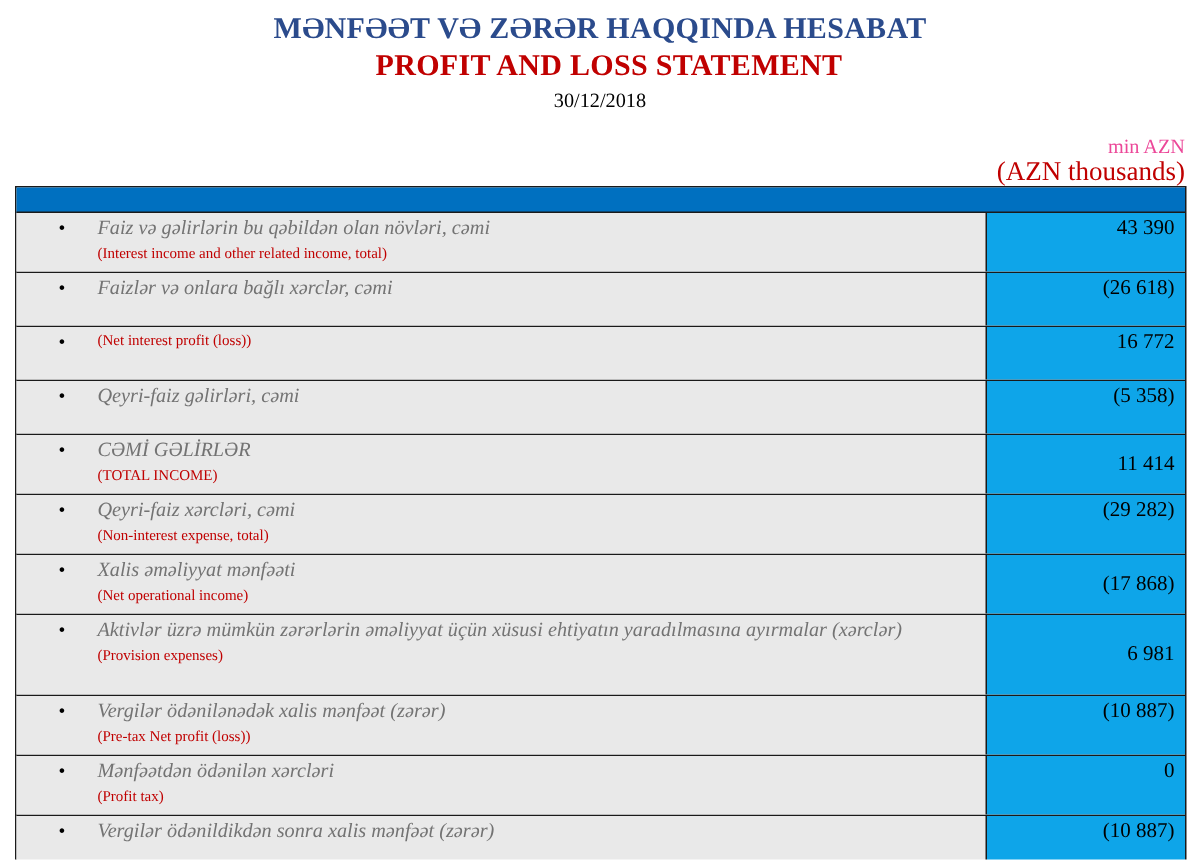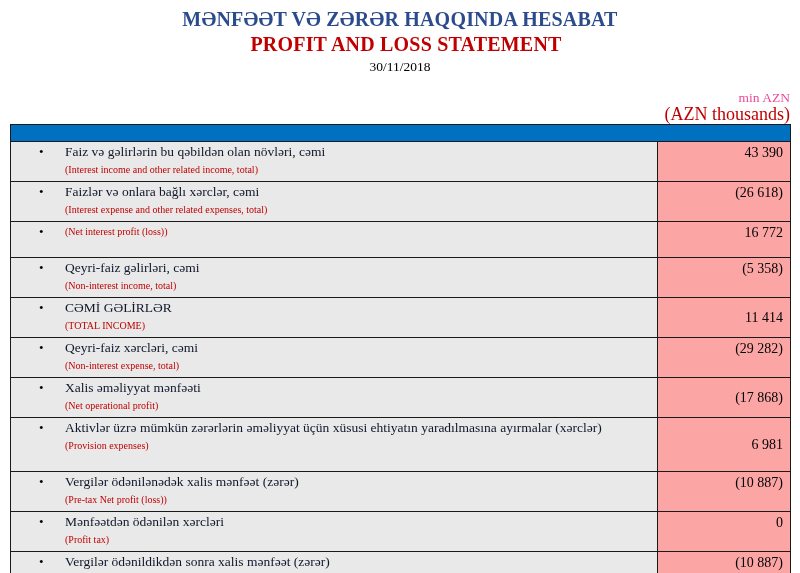--- a/index.html
+++ b/index.html
@@ -57,41 +57,41 @@
     background:var(--row-gray);
     border-right:1.5px solid var(--border-dark);
     display:flex;align-items:flex-start;
     padding:1px 8px 2px 0;
   }
   .bullet{
     flex:0 0 auto;width:26px;margin-left:28px;
     font-size:13px;line-height:18px;color:#000;text-align:left;
   }
   .texts{flex:1 1 auto;}
-  .az-line{font-size:13.5px;line-height:18px;color:#0f172a;}
+  .az-line{font-size:13.5px;line-height:18px;color:#737373;font-style:italic;}
   .en-line{font-size:10px;line-height:18px;color:var(--accent-red);}
   .value-cell{
     flex:0 0 auto;width:132px;
-    background:#fca5a5;color:#000;
+    background:#0ea5e9;color:#000;
     font-size:14px;line-height:18px;
     text-align:right;
     display:flex;justify-content:flex-end;align-items:flex-start;
     padding:2px 7px 2px 4px;
   }
   .row.vc .value-cell{align-items:center;}
 </style>
 </head>
 <body>
 
 <div class="page">
 
   <div class="doc-header">
     <div class="title-az">MƏNFƏƏT VƏ ZƏRƏR HAQQINDA HESABAT</div>
     <div class="title-en">PROFIT AND LOSS STATEMENT</div>
-    <div class="report-date">30/11/2018</div>
+    <div class="report-date">30/12/2018</div>
   </div>
 
   <div class="units">
     <div class="unit-az">min AZN</div>
     <div class="unit-en">(AZN thousands)</div>
   </div>
 
   <div class="pnl-table">
     <div class="band"></div>
 
@@ -106,21 +106,20 @@
       <div class="value-cell">
           <span>43 390</span>
         </div>
     </div>
 
     <div class="row">
       <div class="label-cell">
         <span class="bullet">•</span>
         <div class="texts">
           <div class="az-line">Faizlər və onlara bağlı xərclər, cəmi</div>
-          <div class="en-line">(Interest expense and other related expenses, total)</div>
         </div>
       </div>
       <div class="value-cell">
           <span>(26 618)</span>
         </div>
     </div>
 
     <div class="row">
       <div class="label-cell">
         <span class="bullet">•</span>
@@ -131,21 +130,20 @@
       <div class="value-cell">
           <span>16 772</span>
         </div>
     </div>
 
     <div class="row">
       <div class="label-cell">
         <span class="bullet">•</span>
         <div class="texts">
           <div class="az-line">Qeyri-faiz gəlirləri, cəmi</div>
-          <div class="en-line">(Non-interest income, total)</div>
         </div>
       </div>
       <div class="value-cell">
           <span>(5 358)</span>
         </div>
     </div>
 
     <div class="row vc">
       <div class="label-cell">
         <span class="bullet">•</span>
@@ -170,21 +168,21 @@
       <div class="value-cell">
           <span>(29 282)</span>
         </div>
     </div>
 
     <div class="row vc">
       <div class="label-cell">
         <span class="bullet">•</span>
         <div class="texts">
           <div class="az-line">Xalis əməliyyat mənfəəti</div>
-          <div class="en-line">(Net operational profit)</div>
+          <div class="en-line">(Net operational income)</div>
         </div>
       </div>
       <div class="value-cell">
           <span>(17 868)</span>
         </div>
     </div>
 
     <div class="row vc tall">
       <div class="label-cell">
         <span class="bullet">•</span>

